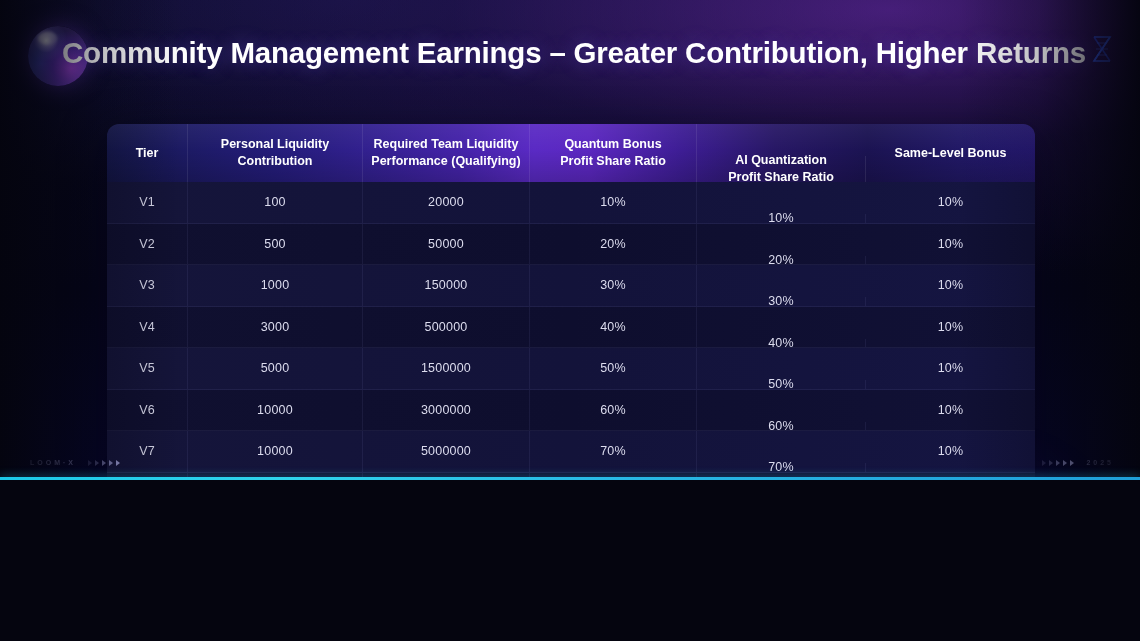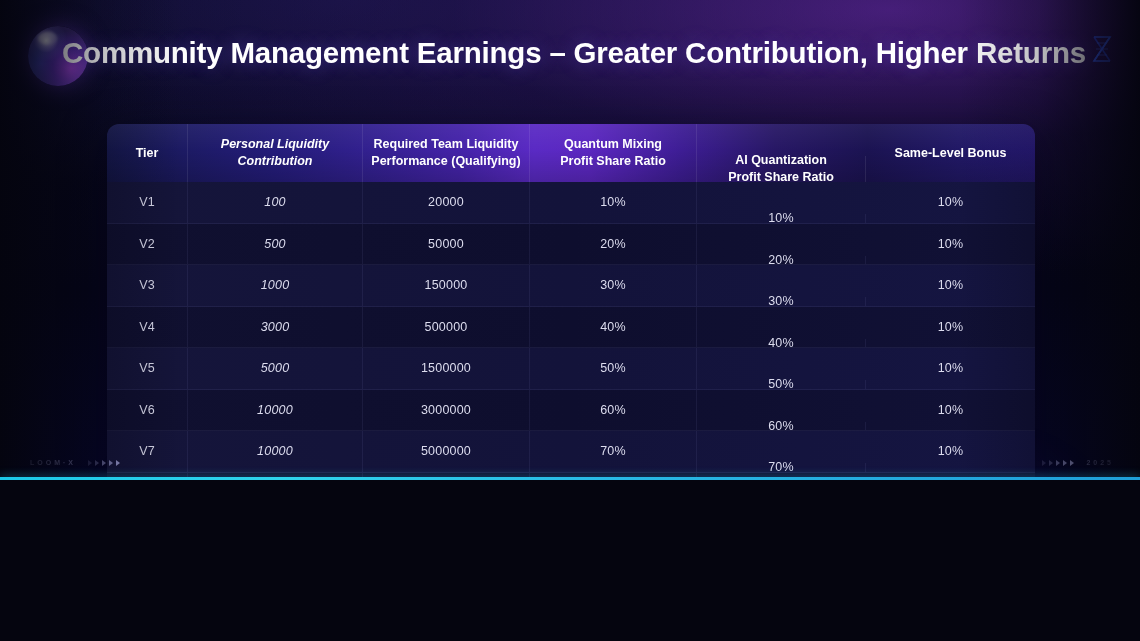--- a/index.html
+++ b/index.html
@@ -192,21 +192,21 @@
     color:#dcdcee;
     font-size:12.5px;
     font-weight:normal;
     letter-spacing:.2px;
     border-right:1px solid rgba(160,160,235,0.085);
   }
   .td:last-child{ border-right:none; }
 
   
   .c0{ width:81px; flex:0 0 81px; }
-  .c1{ width:175px; flex:0 0 175px;font-style:italic; }
+  .c1{ width:175px; flex:0 0 175px; }
   .c2{ width:167px; flex:0 0 167px; }
   .c3{ width:167px; flex:0 0 167px; }
   .c4{ width:169px; flex:0 0 169px;margin-top:32px; }
   .c5{ width:169px; flex:0 0 169px;justify-content:center; }
 
   
   .footer-left{
     position:absolute; left:30px; bottom:14px;
     display:flex; align-items:center; gap:12px;
   }
@@ -273,21 +273,21 @@
         </span>
       </div>
       <div class="th c2">
         <span>
           <span>Required Team Liquidity</span><br>
           <span>Performance (Qualifying)</span>
         </span>
       </div>
       <div class="th c3">
         <span>
-          <span>Quantum Mixing</span><br>
+          <span>Quantum Bonus</span><br>
           <span>Profit Share Ratio</span>
         </span>
       </div>
       <div class="th c4">
         <span>
           <span>AI Quantization</span><br>
           <span>Profit Share Ratio</span>
         </span>
       </div>
       <div class="th c5">

